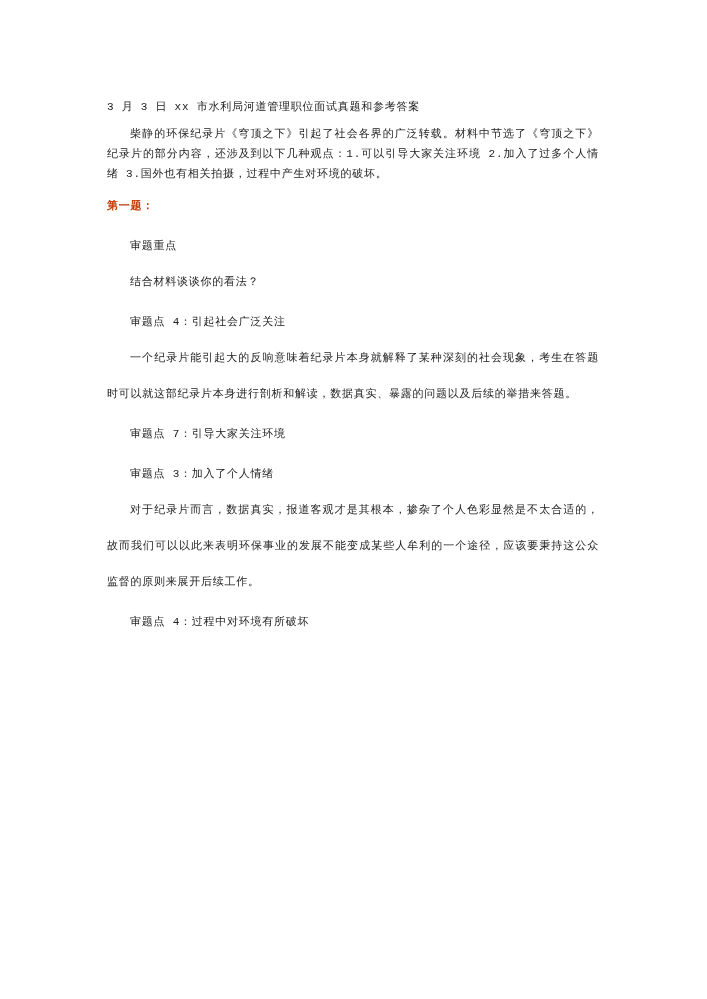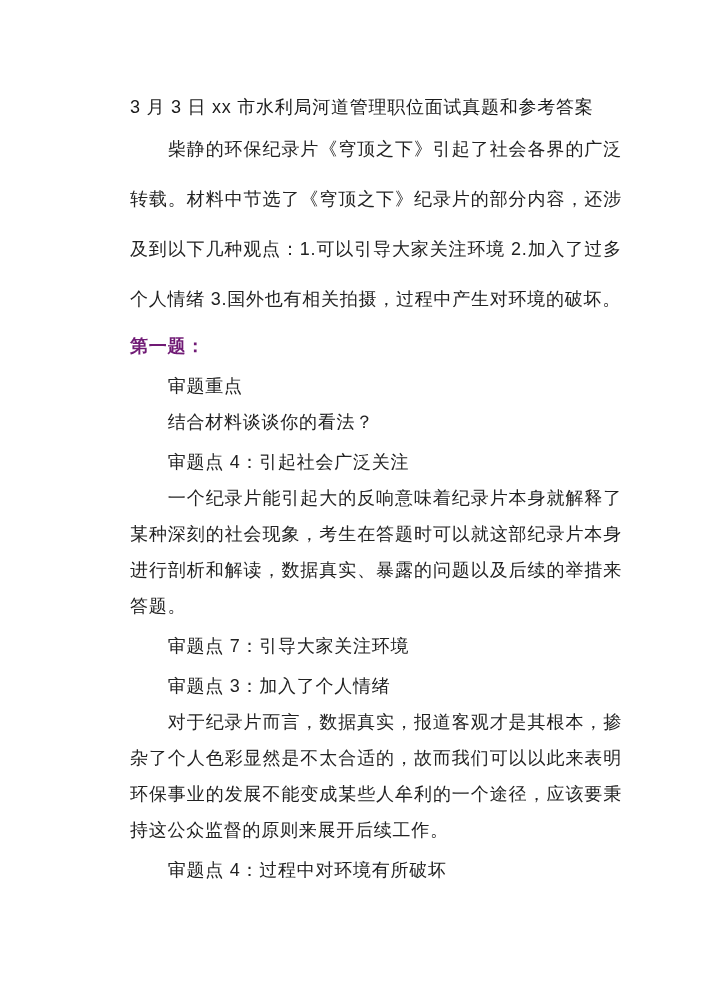--- a/index.html
+++ b/index.html
@@ -1,26 +1,26 @@
 <!DOCTYPE html>
 <html><head>
   <meta charset="utf-8">
   <style>
     html, body { margin: 0; padding: 0; background: #ffffff; }
     body { width: 707px; height: 999px; position: relative; overflow: hidden; }
     .page {
       position: absolute; left: 107px; top: 92px; width: 492px;
-      font-family: Liberation Sans, sans-serif;
-      font-size: 18px; color: #222222; letter-spacing: 0.75px; margin-left: 23px;
+      font-family: Liberation Mono, monospace;
+      font-size: 11px; color: #222222; letter-spacing: 0.75px;
     }
     .p { margin: 0; line-height: 36px; text-align: justify; text-align-last: left; }
     .indent { text-indent: 2.1em; }
     .title { line-height: 30px; margin-bottom: 2px; color: #1a1a1a; }
-    .intro { line-height: 50px; }
-    .heading { font-weight: bold; margin-top: 6px; margin-bottom: 6px; line-height: 32px; color: #701a75; }
+    .intro { line-height: 20px; }
+    .heading { font-weight: bold; margin-top: 6px; margin-bottom: 6px; line-height: 32px; color: #c2410c; }
     .gap { margin-top: 4px; }
   </style>
 </head>
 <body>
 
 <div class="page">
   <p class="p title">3 月 3 日 xx 市水利局河道管理职位面试真题和参考答案</p>
   <p class="p indent intro">柴静的环保纪录片《穹顶之下》引起了社会各界的广泛转载。材料中节选了《穹顶之下》纪录片的部分内容，还涉及到以下几种观点：1.可以引导大家关注环境 2.加入了过多个人情绪 3.国外也有相关拍摄，过程中产生对环境的破坏。</p>
   <p class="p heading">第一题：</p>
   <p class="p indent gap">审题重点</p>

